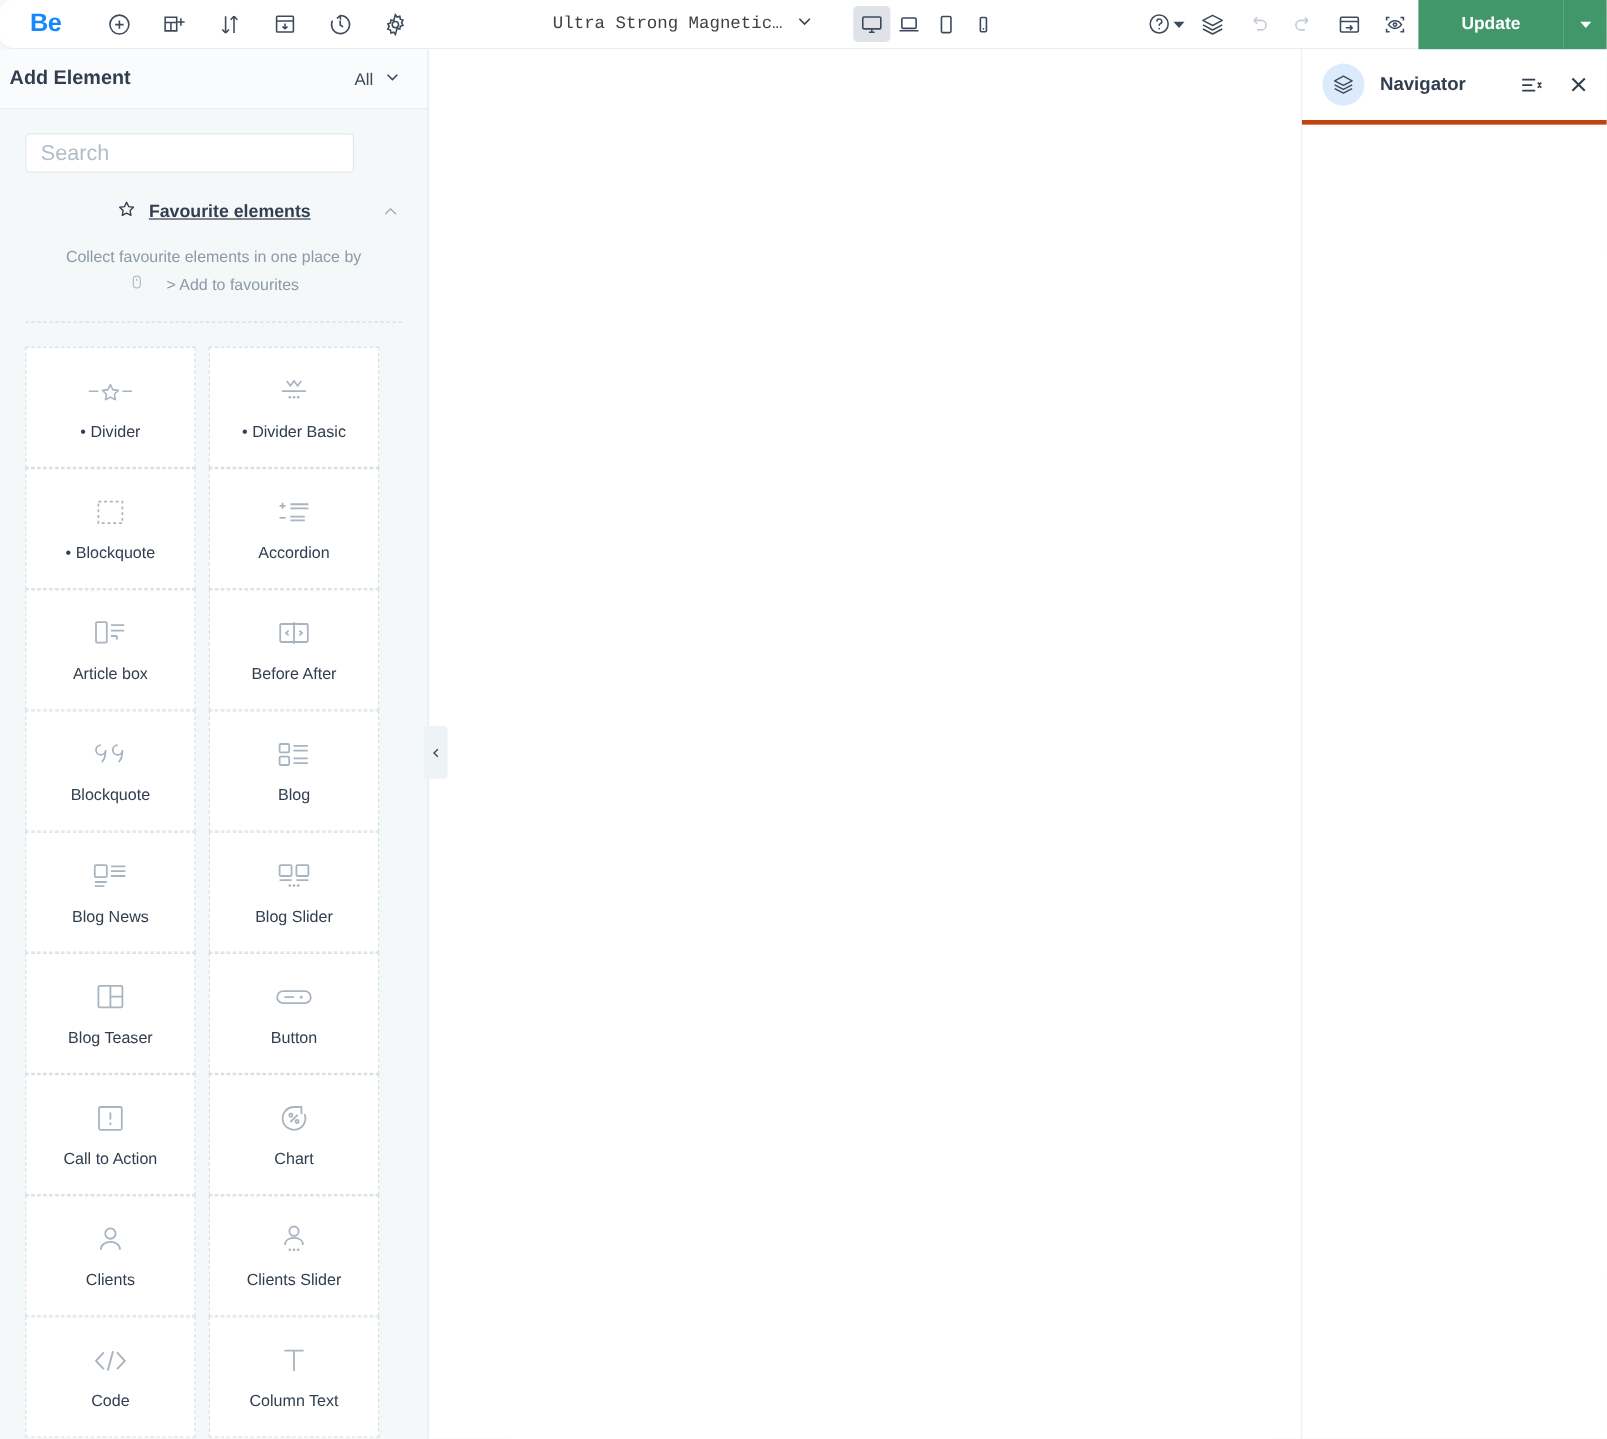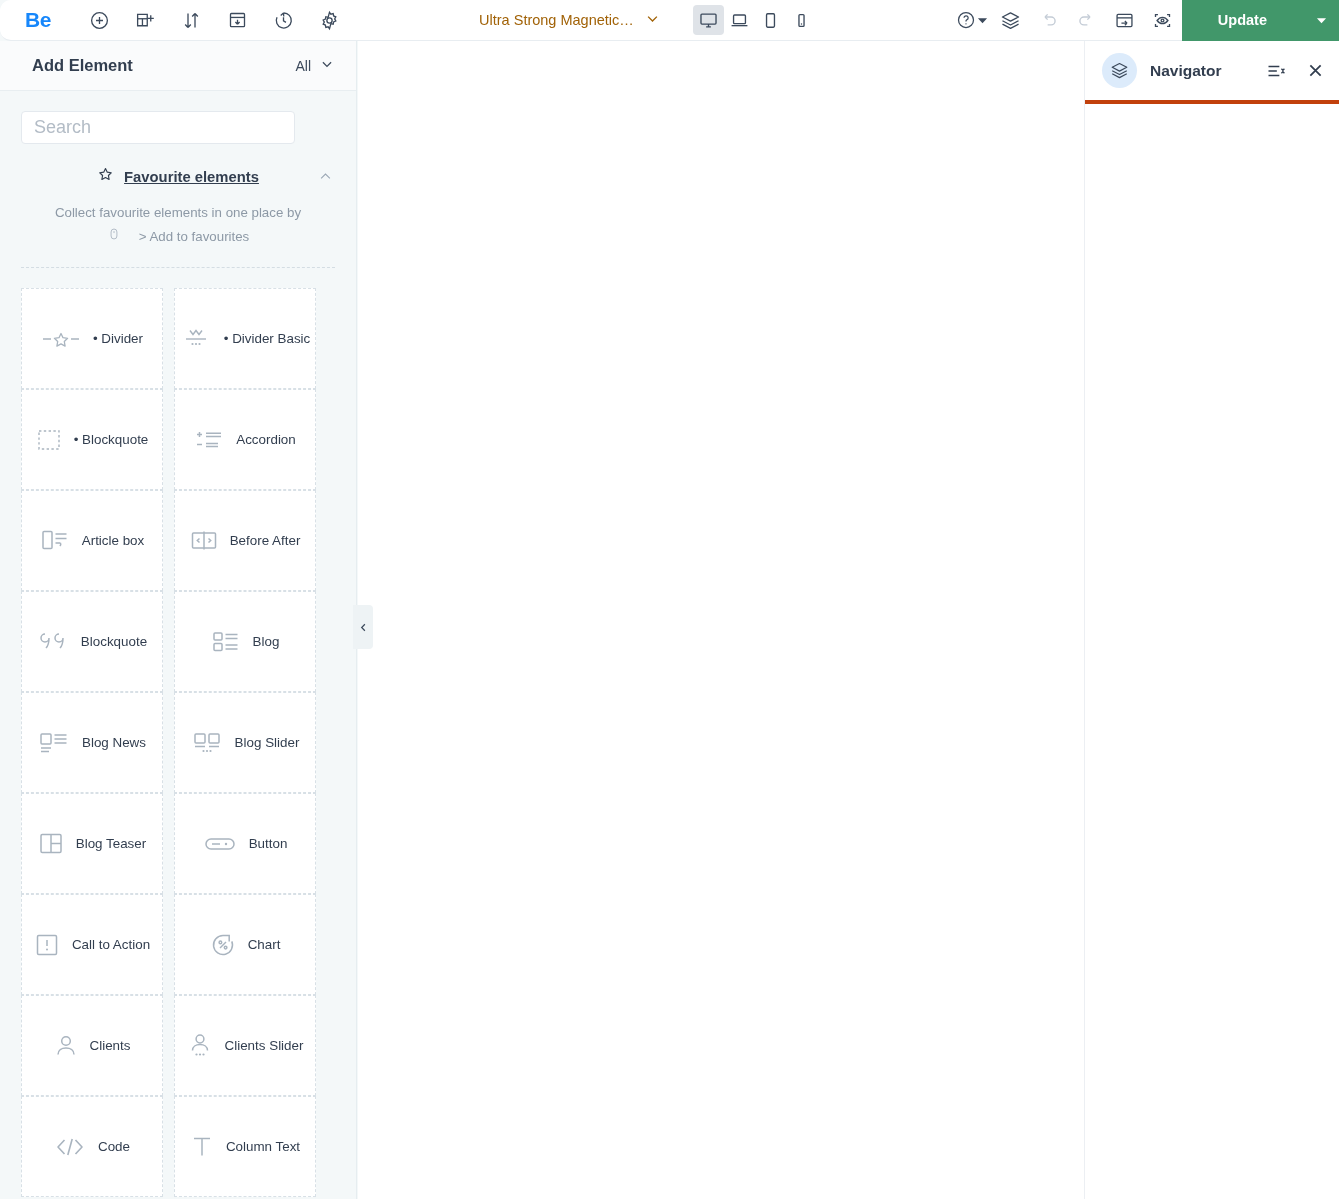--- a/index.html
+++ b/index.html
@@ -31,22 +31,23 @@
     width: 46px; height: 41px;
     display: flex; align-items: center; justify-content: center;
     color: #3c4a5c;
     cursor: pointer;
   }
   .tb-ico svg { display: block; }
   .tb-spacer { flex: 1 1 auto; }
 
   .page-select {
     display: flex; align-items: center; gap: 11px;
-    color: #a16207; font-size: 14.5px; cursor: pointer;
+    color: #404040; font-size: 14.5px; cursor: pointer;
     margin-right: 30px;
+    font-family: Liberation Mono, monospace;
   }
   .page-select .pg-name { white-space: nowrap; }
 
   .device-group {
     display: flex; align-items: center;
     background: #fff; border-radius: 5px;
     padding: 3px;
     margin-right: 0;
   }
   .dev-btn {
@@ -79,21 +80,21 @@
     position: absolute; top: 41px; left: 0;
     width: 357px; height: 1158px;
     background: #f4f8f9;
     border-right: 1px solid #e6edf0;
     overflow: hidden;
   }
   #panel-head {
     height: 50px; background: #fafbfc;
     border-bottom: 1px solid #e8eef1;
     display: flex; align-items: center;
-    padding: 0 22px 0 32px;
+    padding: 0 22px 0 8px;
   }
   #panel-title { font-size: 16.5px; font-weight: bold; color: #323e4f; }
   #panel-head .sp { flex: 1; }
   #filter-select {
     display: flex; align-items: center; gap: 9px;
     font-size: 14px; color: #3c4a5c; cursor: pointer;
   }
 
   #search-wrap { padding: 20px 21px 0 21px; }
   #search-input {
@@ -128,21 +129,21 @@
   #grid {
     padding: 20px 21px 0 21px;
     display: grid;
     grid-template-columns: 142px 142px;
     gap: 0px 11px;
   }
   .el-card {
     width: 142px; height: 101px;
     border: 1px dashed #d8e0e6;
     background: #ffffff;
-    display: flex; flex-direction: row;
+    display: flex; flex-direction: column;
     align-items: center; justify-content: center;
     gap: 12px;
     cursor: pointer;
     margin-bottom: 0px;
   }
   .el-ico { color: #a9b4bf; height: 28px; display: flex; align-items: center; justify-content: center; }
   .el-label { font-size: 13.4px; color: #323e4f; text-align: center; }
 
   
   #canvas {

